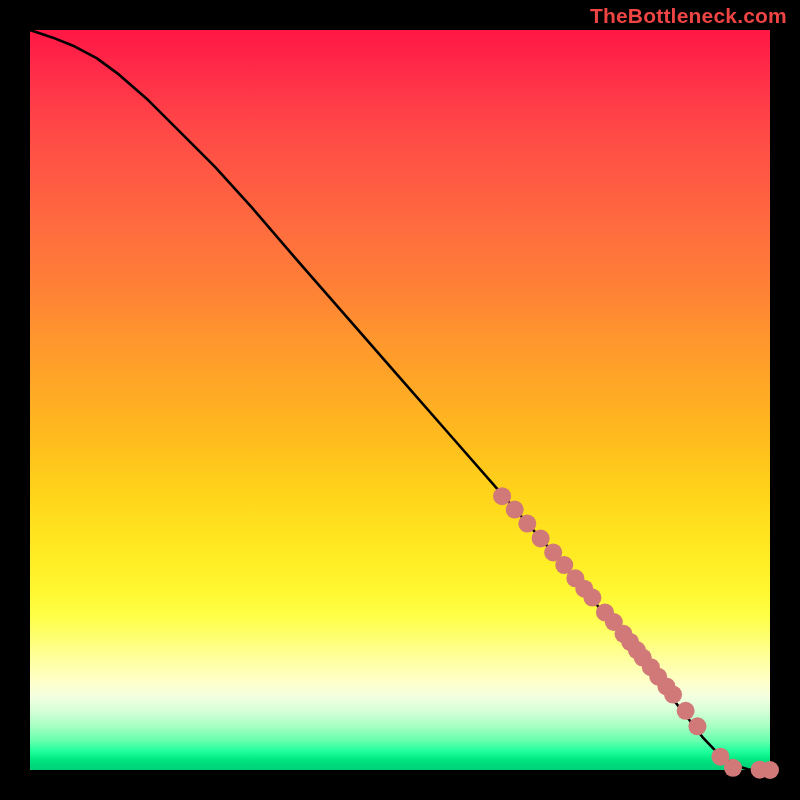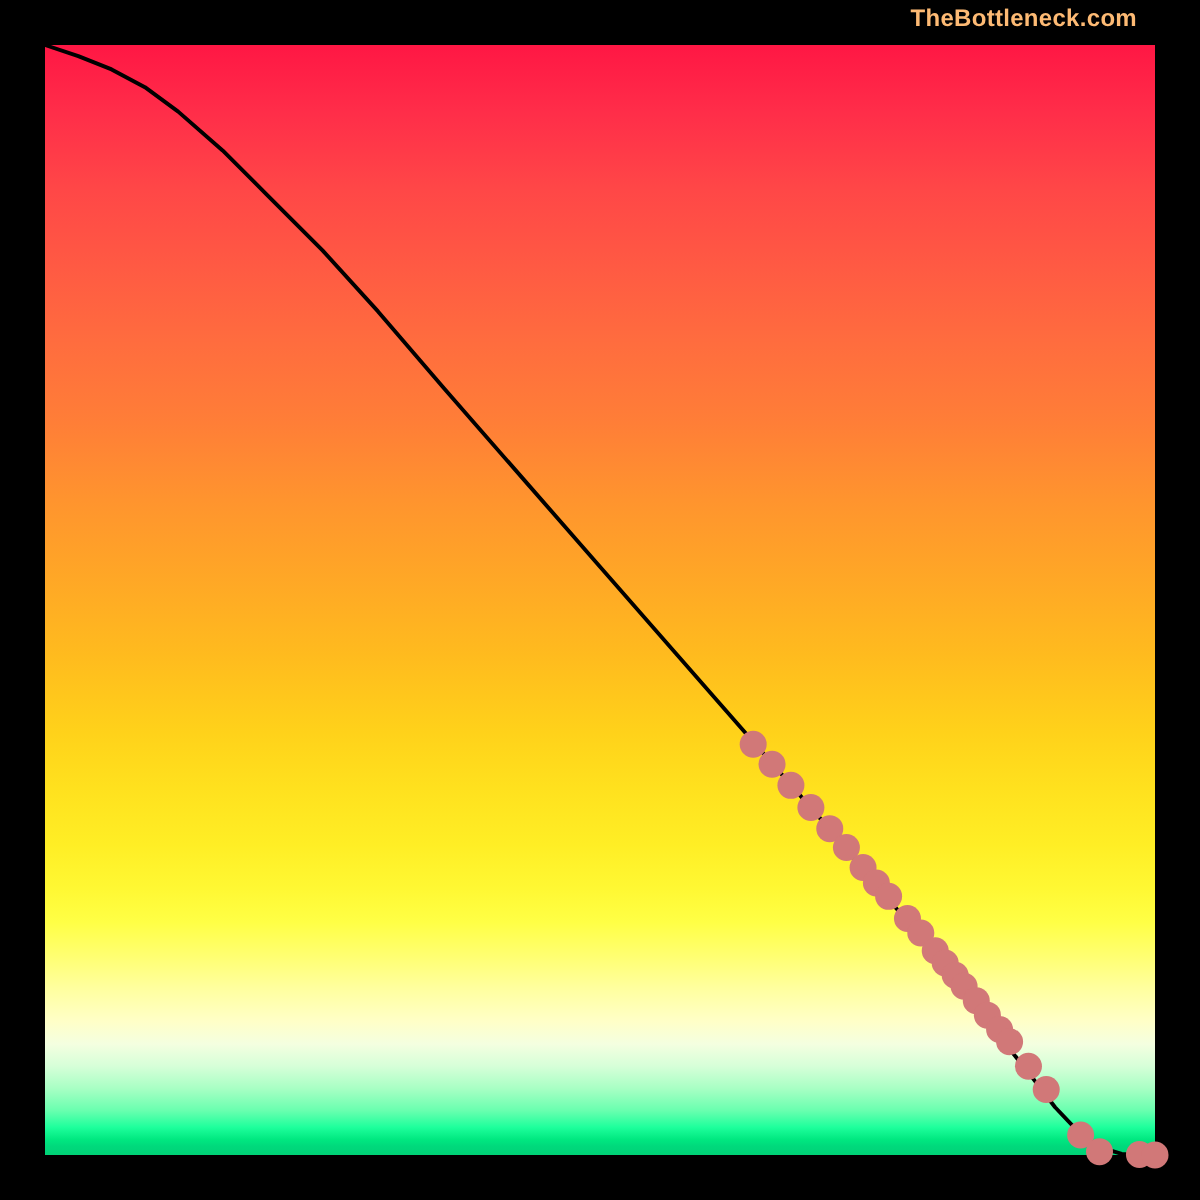--- a/index.html
+++ b/index.html
@@ -56,25 +56,25 @@
     position: absolute;
     left: 30px;
     top: 30px;
     width: 740px;
     height: 740px;
     overflow: visible;
   }
   .attribution {
     position: absolute;
     top: 4px;
-    right: 42px;
+    right: 13px;
     font-family: Arial, Helvetica, sans-serif;
-    font-size: 16px;
+    font-size: 21px;
     font-weight: bold;
-    color: #fdba74;
+    color: #ef4444;
     letter-spacing: 0.2px;
   }
 </style>
 </head>
 <body>
 
 <div class="stage">
   <div class="plot-area"></div>
 
   <svg class="svg-layer" viewBox="0 0 740 740" preserveAspectRatio="none">

